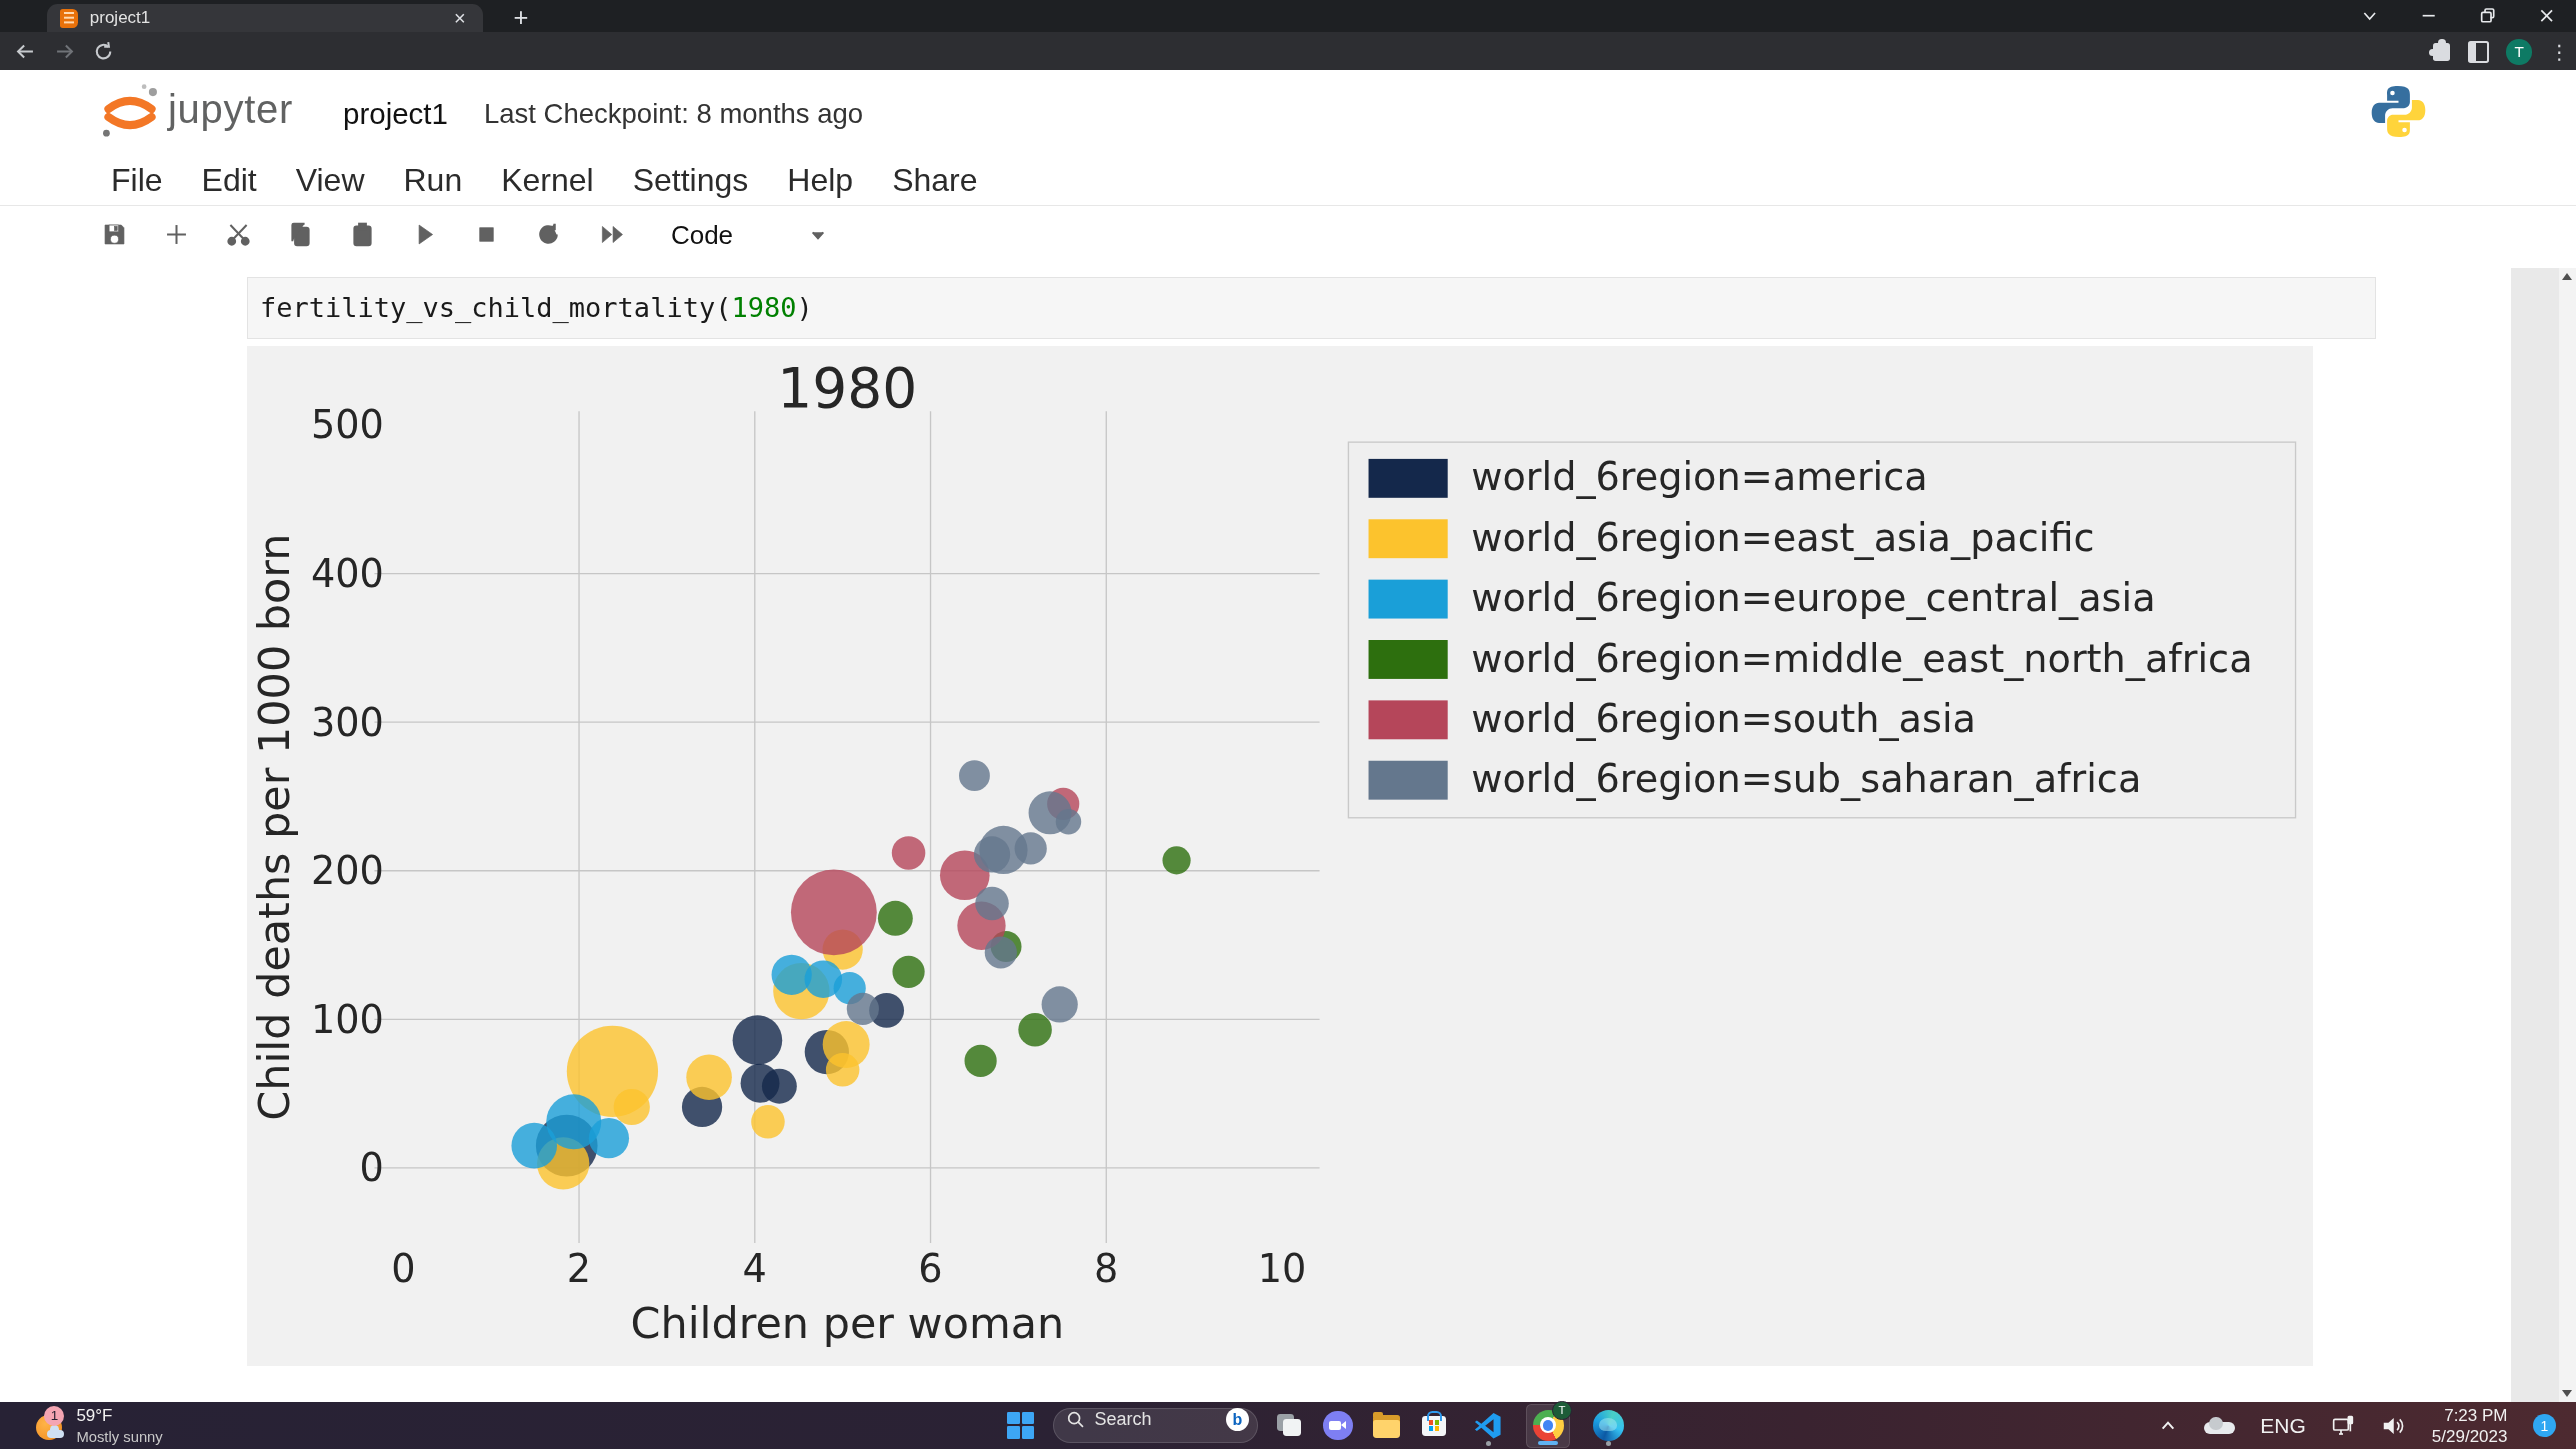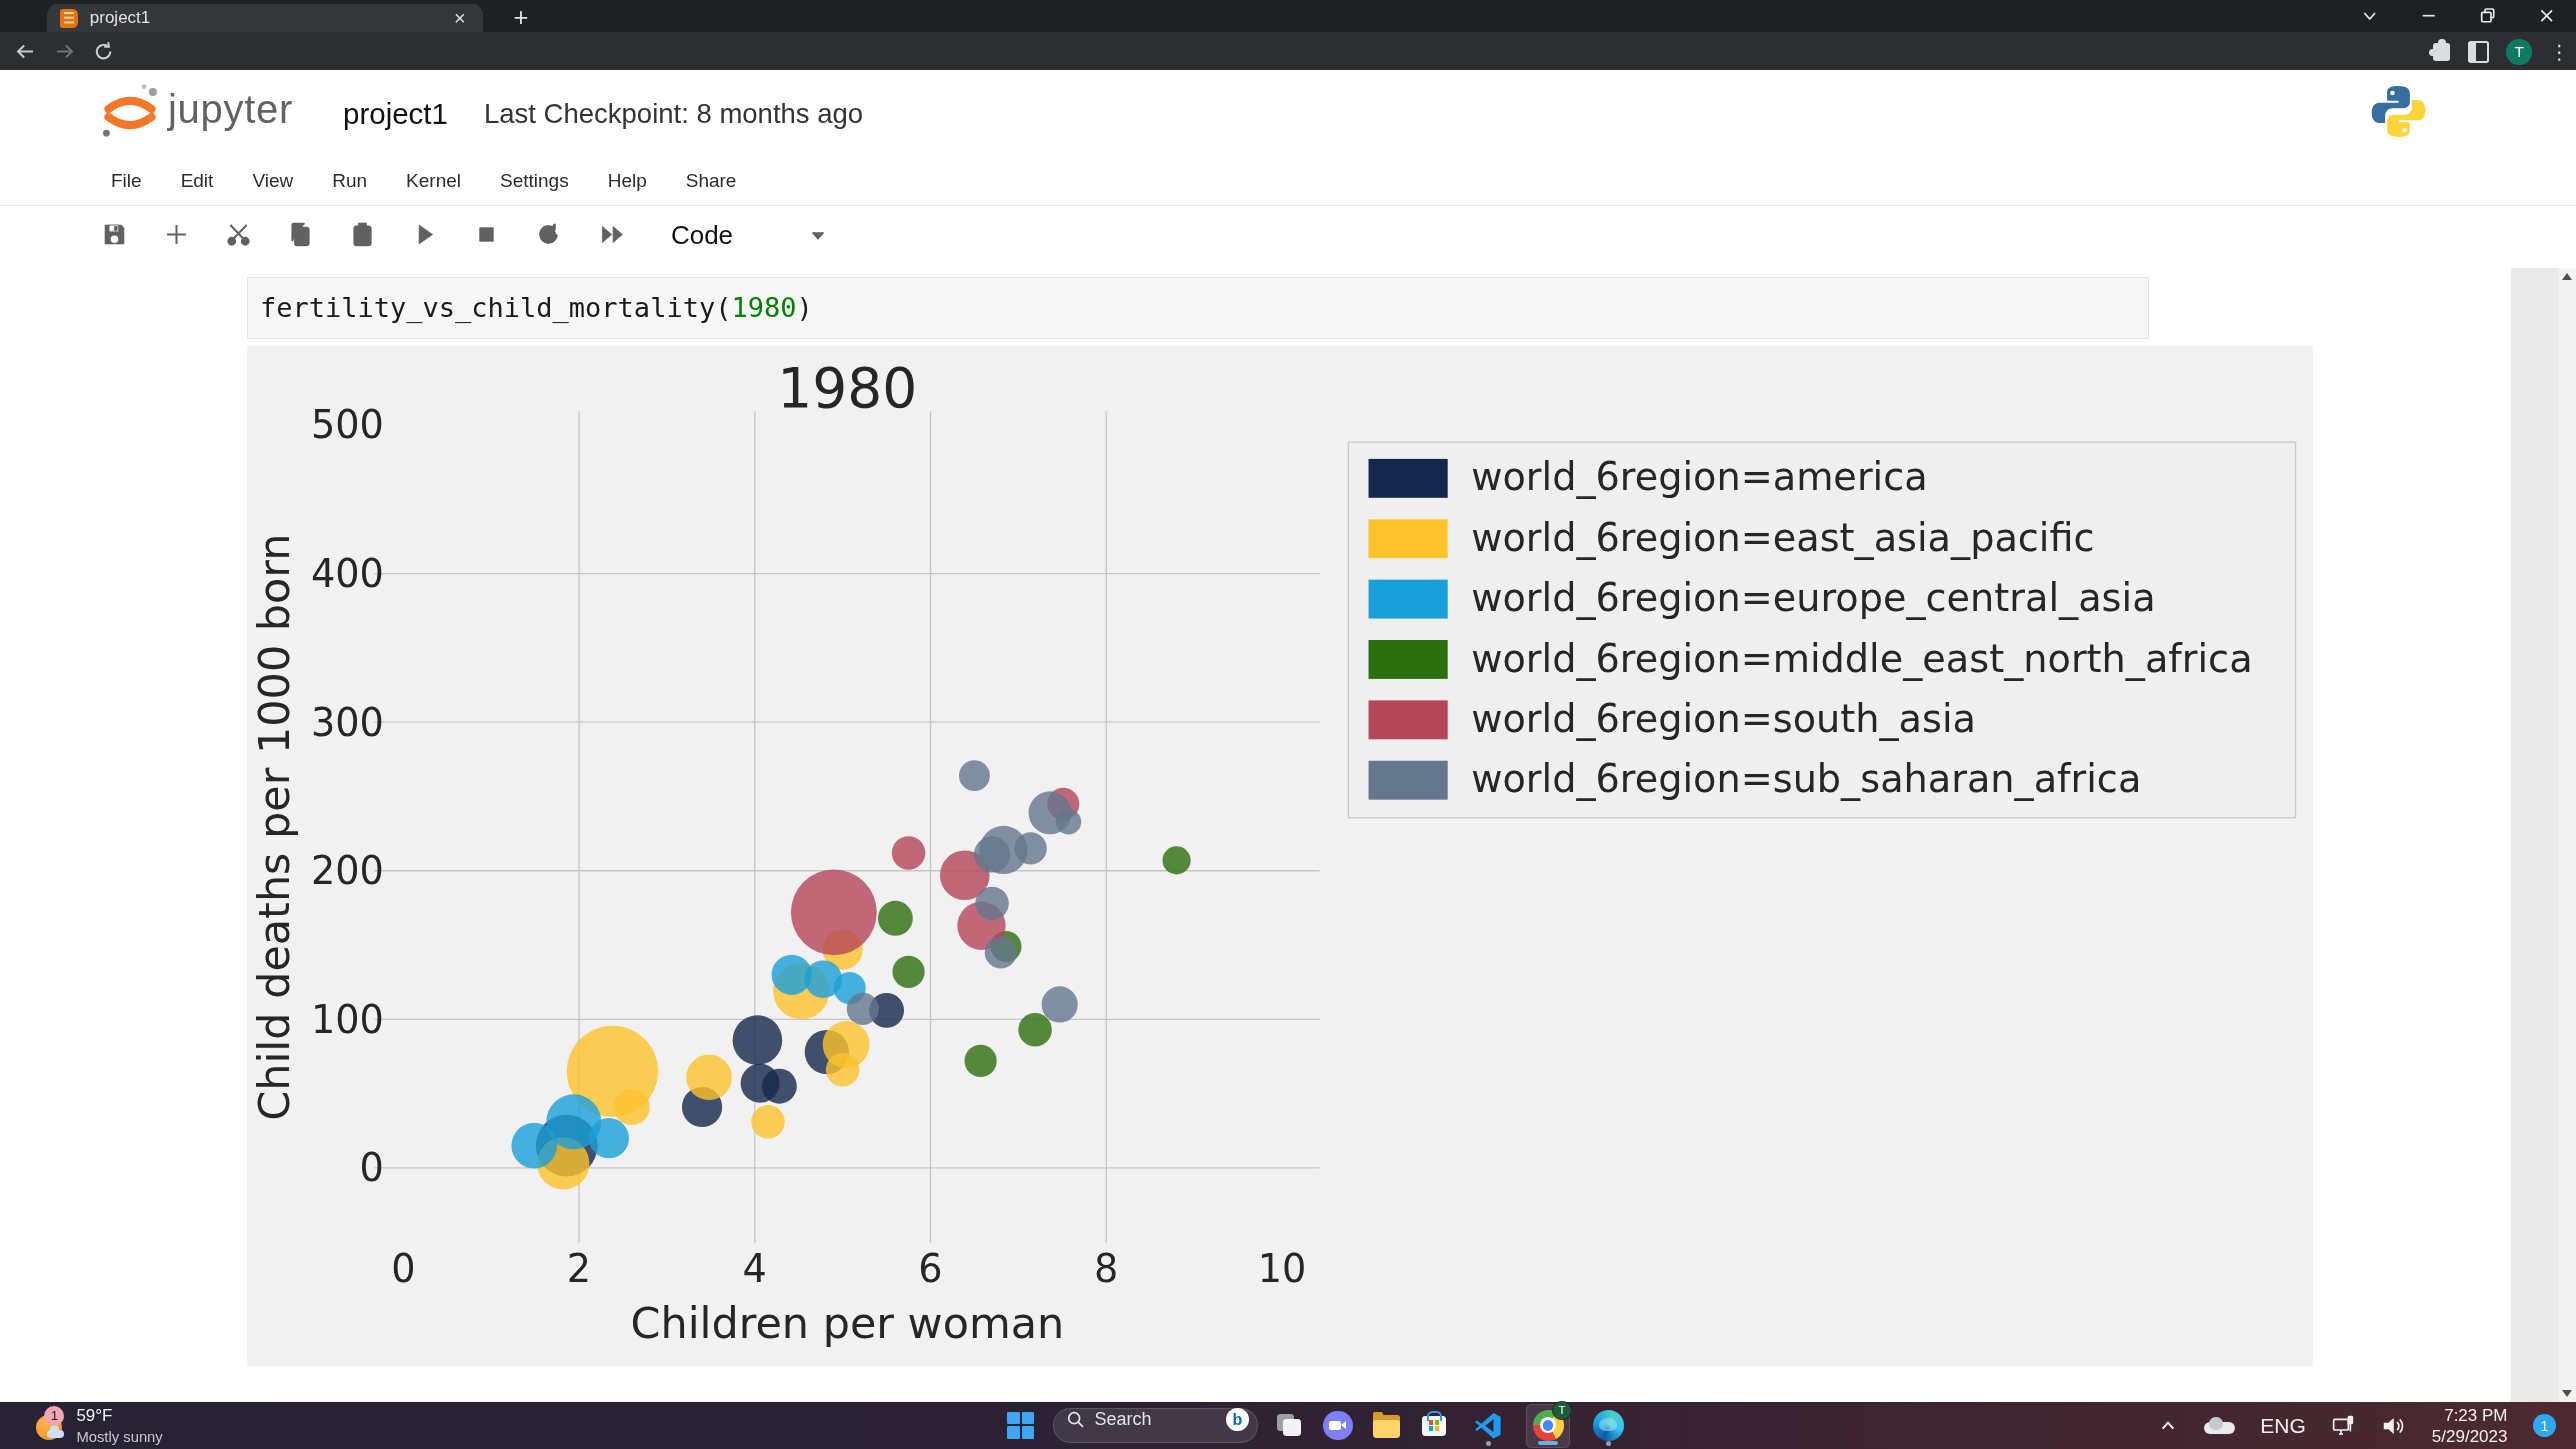--- a/index.html
+++ b/index.html
@@ -44,33 +44,33 @@
   
   .jheader{position:absolute;left:0;top:70px;width:2576px;height:86px;background:#fff;}
   .jlogo{position:absolute;left:99px;top:12px;}
   .jwordmark{position:absolute;left:168px;top:17.4px;font-size:40px;color:#616262;letter-spacing:0.7px;}
   .jtitle{position:absolute;left:343px;top:27px;font-size:29.5px;color:#111;}
   .jcheckpoint{position:absolute;left:484px;top:28px;font-size:27.5px;color:#333;}
   .pylogo{position:absolute;right:148px;top:12px;}
 
   .menubar{position:absolute;left:0;top:156px;width:2576px;height:50px;background:#fff;border-bottom:1.3px solid #e7e7e7;
            display:flex;align-items:center;gap:39px;padding-left:111px;box-sizing:border-box;}
-  .menu-item{font-size:19px;color:#2b2b2b;}
+  .menu-item{font-size:32px;color:#2b2b2b;}
 
   .toolbar{position:absolute;left:0;top:206px;width:2576px;height:62px;background:#fff;border-bottom:2.7px solid #bdbdbd;}
   .tool-left{position:absolute;left:101px;top:0;height:59px;display:flex;align-items:center;gap:35px;}
   .ticon svg{fill:#616161;stroke:#616161;}
   .code-label{font-size:26px;color:#111;margin-left:9.4px;}
   .code-chevron{margin-left:40px;}
   .tool-right{position:absolute;right:114px;top:0;height:59px;display:flex;align-items:center;gap:60px;}
   .tool-right .lbl{font-size:26px;color:#333;}
 
   
   .notebook{position:absolute;left:0;top:268px;width:2576px;height:1134px;background:#fff;}
-  .cell-input{position:absolute;left:247px;top:8.7px;width:1902px;height:62px;background:#f6f6f6;border:1.3px solid #e3e3e3;
+  .cell-input{position:absolute;left:247px;top:8.7px;width:2129px;height:62px;background:#f6f6f6;border:1.3px solid #e3e3e3;
               box-sizing:border-box;display:flex;align-items:center;padding-left:12px;
               font-family:"DejaVu Sans Mono",monospace;font-size:27px;color:#1a1a1a;}
   .tok-num{color:#008000;}
   .cell-output{position:absolute;left:247px;top:78px;width:2066px;height:1020px;background:#f1f1f1;}
   .nb-rightmargin{position:absolute;right:17.4px;top:0;width:48px;height:1134px;background:#e9e9e9;}
   .nb-scrollbar{position:absolute;right:0;top:0;width:17.4px;height:1134px;background:#f3f3f3;}
   .sb-arrow{position:absolute;left:3.4px;width:0;height:0;border-left:5.4px solid transparent;border-right:5.4px solid transparent;}
   .sb-up{top:5.4px;border-bottom:7.4px solid #4f4f4f;}
   .sb-down{bottom:5.4px;border-top:7.4px solid #4f4f4f;}
 

